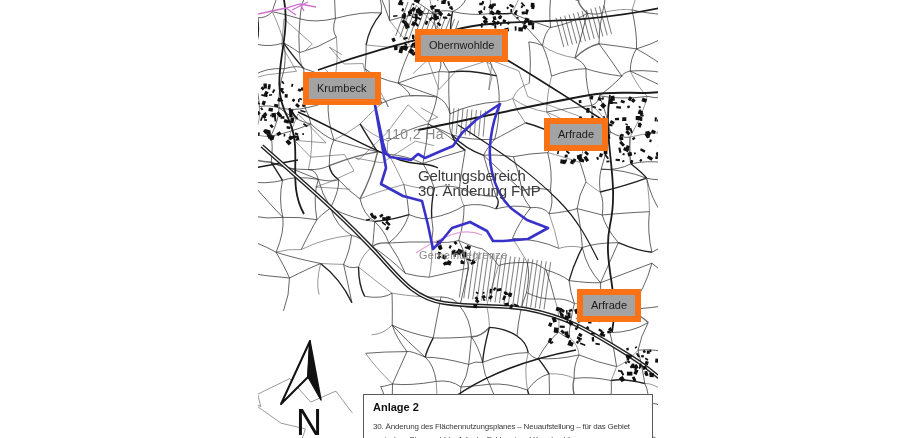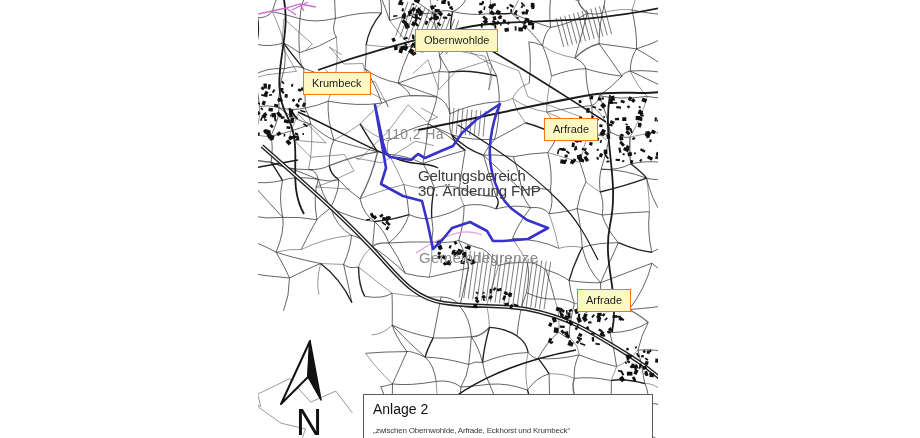--- a/index.html
+++ b/index.html
@@ -1,32 +1,32 @@
 <!DOCTYPE html>
 <html><head>
 <meta charset="utf-8">
 <style>
   html,body{margin:0;padding:0}
   .page{position:relative;width:920px;height:438px;background:#fff;overflow:hidden;
         font-family:"Liberation Sans",sans-serif}
   .map-frame{position:absolute;left:258px;top:0;width:400px;height:438px;overflow:hidden}
   #map-svg{position:absolute;left:0;top:0;z-index:1}
-  .place-label{position:absolute;z-index:3;background:#fef9c3;border:1px solid #f97316;
+  .place-label{position:absolute;z-index:3;background:#a3a3a3;border:6px solid #f97316;
         color:#1c1c1c;font-size:11px;line-height:11px;padding:5px 8px;white-space:nowrap}
   .area-label{position:absolute;left:127px;top:126px;z-index:2;color:#8a8a8a;
         font-size:14px;letter-spacing:.4px}
   .scope-label{position:absolute;left:160px;top:168px;z-index:2;color:#3b3b3b;
         font-size:15px;line-height:15px;letter-spacing:-.1px;white-space:nowrap}
   .scope-label span{display:block}
   .boundary-label{position:absolute;left:161px;top:249px;z-index:2;color:#8c8c8c;
-        font-size:15px;letter-spacing:.3px;white-space:nowrap}
+        font-size:11px;letter-spacing:.3px;white-space:nowrap}
   .north{position:absolute;left:276px;top:336px;width:56px;height:102px;z-index:5}
   .titleblock{position:absolute;left:363px;top:394px;width:290px;height:60px;z-index:6;
         background:#fff;border:1px solid #5a5a5a;box-sizing:border-box;padding:6px 9px;overflow:hidden}
-  .titleblock .tb-heading{margin:0 0 8px 0;font-size:14px;font-weight:normal;color:#111}
+  .titleblock .tb-heading{margin:0 0 8px 0;font-size:11px;font-weight:bold;color:#111}
   .titleblock p{margin:0;font-size:8px;line-height:12.5px;color:#3a3a3a;
         letter-spacing:-.2px;white-space:nowrap}
 </style>
 </head>
 <body>
 
 <div class="page">
 
   <div class="map-frame">
     <svg id="map-svg" width="400" height="438" viewBox="0 0 400 438">
@@ -1056,16 +1056,17 @@
   </div>
 
   <svg class="north" viewBox="0 0 56 102">
     <polygon points="34,5 5,68 32,41" fill="#ffffff" stroke="#111" stroke-width="2" stroke-linejoin="round"></polygon>
     <polygon points="34,5 32,41 45,64" fill="#111" stroke="#111" stroke-width="1.5" stroke-linejoin="round"></polygon>
     <text x="33" y="99" font-size="36" text-anchor="middle" fill="#111" font-family="Liberation Sans, sans-serif">N</text>
   </svg>
 
   <div class="titleblock">
     <div class="tb-heading">Anlage 2</div>
+    <p>30. Änderung des Flächennutzungsplanes – Neuaufstellung – für das Gebiet</p>
     <p>„zwischen Obernwohlde, Arfrade, Eckhorst und Krumbeck“</p>
   </div>
 
 </div>
 
 </body></html>

